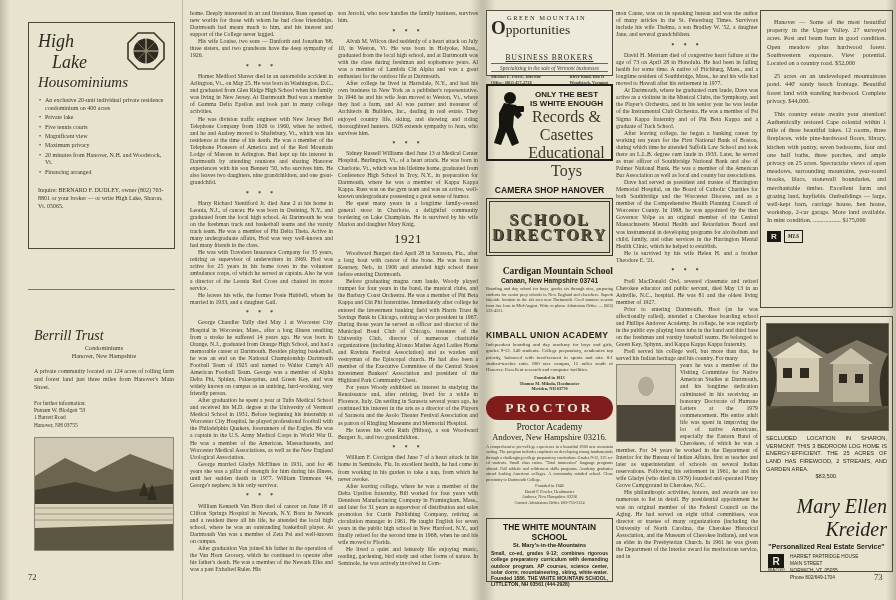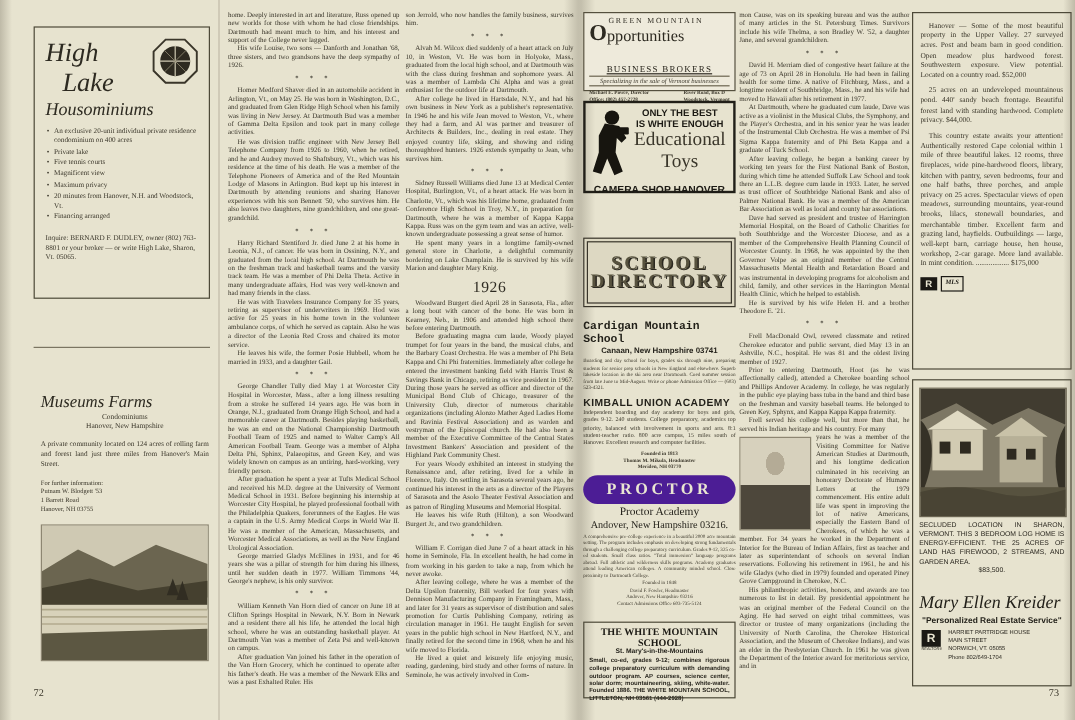--- a/index.html
+++ b/index.html
@@ -26,21 +26,21 @@
   .it-sep{text-align:center;letter-spacing:4px;font-size:5.5px;font-weight:bold;margin:3.5px 0;color:#322f26;}
   .it-h{text-align:center;font-size:13px;line-height:1.15;margin:4px 0 3px;letter-spacing:.5px;color:#2d2a21;text-indent:0;}
   .it-img{float:left;width:58px;height:76px;margin:2px 4px 1px 0;border:1px solid #8d8672;
     background:
       radial-gradient(ellipse 12px 15px at 50% 28%, #b4ab96 64%, rgba(0,0,0,0) 66%),
       linear-gradient(180deg,#d7d1bd 0 52%,#4d473b 52% 100%);}
 
   
   .adbox{position:absolute;box-sizing:border-box;}
   #highlake{left:28px;top:22px;width:147px;height:227px;border:1.5px solid #4d4938;padding:8px 9px;}
-  .hl-title{font-style:italic;font-size:22px;line-height:1.15;color:#2d2a21;}
+  .hl-title{font-style:italic;font-size:18px;line-height:1.15;color:#2d2a21;}
   .hl-lake{margin-left:14px;}
   .hl-houso{font-style:italic;font-size:15px;margin:2px 0 6px;color:#2d2a21;}
   .hl-emblem{position:absolute;right:8px;top:8px;}
   .hl-bullets{font-size:6px;line-height:1.3;}
   .it-b{position:relative;padding-left:7px;margin-bottom:1.5px;text-indent:0;text-align:left;}
   .it-b::before{content:"•";position:absolute;left:1px;top:0;}
   .hl-inquire{font-size:6px;line-height:1.35;margin-top:9px;text-align:left;}
 
   #ad-divider{position:absolute;left:28px;top:289px;width:147px;height:1px;background:#7b7562;}
 
@@ -69,59 +69,59 @@
   #camshop{top:84px;height:77px;border:2.5px solid #211f18;padding:4px;}
   .cs-top{display:flex;}
   .cs-txt{flex:1;text-align:center;}
   .cs-slogan{font-family:"Liberation Sans",sans-serif;font-weight:bold;font-size:8px;line-height:1.15;color:#1c1a14;}
   .cs-name{font-family:"Liberation Sans",sans-serif;font-weight:bold;font-size:8.6px;text-align:center;margin-top:5px;color:#1c1a14;}
 
   #schooldir{top:198px;height:58px;border:4px double #39352a;background:#ddd8c2;display:flex;flex-direction:column;justify-content:center;align-items:center;}
   .sd-line{font-weight:bold;font-size:16px;line-height:.95;letter-spacing:2px;color:#57523e;text-shadow:1.2px 1.2px 0 #2b2820;}
 
   #cardigan{top:266px;height:58px;}
-  .cg-name{font-family:Liberation Mono, monospace;font-weight:bold;font-size:9.5px;text-align:left;color:#211f18;}
+  .cg-name{font-family:Liberation Serif, serif;font-weight:bold;font-size:9.5px;text-align:right;color:#211f18;}
   .cg-loc{font-family:"Liberation Sans",sans-serif;font-weight:bold;font-size:6.6px;text-align:center;margin-top:1px;color:#211f18;}
   .cg-body{font-size:4.3px;line-height:1.3;text-align:justify;margin-top:2px;}
 
   #kimball{top:330px;height:62px;}
   .ku-name{font-family:"Liberation Sans",sans-serif;font-weight:bold;font-size:8.6px;letter-spacing:.4px;text-align:left;color:#211f18;}
   .ku-body{font-size:4.9px;line-height:1.28;text-align:justify;margin-top:2px;}
   .ku-foot{font-size:4.3px;font-weight:bold;text-align:center;line-height:1.3;margin-top:2px;}
 
   #proctor{top:396px;height:118px;}
-  .pr-pill{height:24px;border-radius:12px;background:#4c1d95;display:flex;align-items:center;justify-content:center;
+  .pr-pill{height:24px;border-radius:12px;background:#7f1d1d;display:flex;align-items:center;justify-content:center;
     color:#eae6d2;font-weight:bold;font-size:13.5px;letter-spacing:3px;}
   .pr-name{font-size:9.5px;text-align:center;margin-top:2px;color:#211f18;}
   .pr-addr{font-size:8.5px;text-align:center;color:#211f18;}
   .pr-body{font-size:4.2px;line-height:1.3;text-align:justify;margin-top:2px;}
   .pr-foot{font-size:4.2px;text-align:center;line-height:1.3;margin-top:1px;}
 
   #whitemtn{top:518px;height:64px;border:1px solid #4d4938;padding:3px 4px;}
-  .wm-name{font-family:Liberation Serif, serif;font-weight:bold;font-size:8.4px;text-align:center;color:#1c1a14;}
+  .wm-name{font-family:Liberation Sans, sans-serif;font-weight:bold;font-size:8.4px;text-align:center;color:#1c1a14;}
   .wm-sub{font-family:"Liberation Sans",sans-serif;font-weight:bold;font-size:5.6px;text-align:center;color:#1c1a14;}
   .wm-body{font-family:"Liberation Sans",sans-serif;font-weight:bold;font-size:5px;line-height:1.25;text-align:justify;margin-top:2px;color:#2b2820;}
 
   
   #realty-box{left:760px;top:10px;width:133px;height:298px;border:1.5px solid #4d4938;padding:7px 6px;}
   .cl-col{font-size:6.2px;line-height:1.32;text-align:justify;}
   .cl-col .it-p{text-indent:7px;margin-bottom:5px;}
   .gn-row{margin-top:3px;display:flex;justify-content:space-between;align-items:flex-start;}
   .gn-name{font-family:"Liberation Sans",sans-serif;font-weight:bold;font-size:7.4px;color:#1c1a14;}
   .gn-small{font-size:3.8px;line-height:1.35;color:#4b4636;}
   .logo-realtor{width:14px;height:11px;background:#1b1914;color:#eae6d2;display:flex;align-items:center;justify-content:center;
     font-family:"Liberation Sans",sans-serif;font-weight:bold;font-size:8px;}
   .logo-mls{width:17px;height:11px;border:1px solid #1b1914;display:flex;align-items:center;justify-content:center;
     font-style:italic;font-weight:bold;font-size:5.5px;color:#1b1914;margin-left:3px;}
   .gn-logos{display:flex;align-items:center;}
 
   #photo-box{left:760px;top:316px;width:133px;height:256px;border:1.5px solid #4d4938;padding:6px 5px;}
   .sec-caption{font-family:"Liberation Sans",sans-serif;font-size:5.7px;line-height:1.35;text-align:justify;margin-top:4px;color:#2b2820;}
   .sec-price{font-family:"Liberation Sans",sans-serif;font-size:5.7px;text-align:center;color:#2b2820;}
-  .mk-name{font-style:italic;font-size:15px;text-align:left;margin-top:16px;color:#211f18;}
+  .mk-name{font-style:italic;font-size:20px;text-align:right;margin-top:16px;color:#211f18;}
   .mk-tag{font-family:"Liberation Sans",sans-serif;font-weight:bold;font-size:7px;text-align:center;margin-top:2px;color:#211f18;}
   .mk-row{display:flex;margin-top:4px;align-items:flex-start;}
   .mk-logo-wrap{text-align:center;margin-right:5px;margin-left:2px;}
   .mk-logo{width:16px;height:14px;background:#1b1914;color:#eae6d2;display:flex;align-items:center;justify-content:center;
     font-family:"Liberation Sans",sans-serif;font-weight:bold;font-size:10px;}
   .mk-logo-label{font-size:3.2px;font-family:"Liberation Sans",sans-serif;color:#2b2820;}
   .mk-lines{font-family:"Liberation Sans",sans-serif;font-size:4.8px;line-height:1.45;color:#2b2820;}
 </style>
 </head>
 <body>
@@ -153,21 +153,21 @@
       <div class="it it-b">Maximum privacy</div>
       <div class="it it-b">20 minutes from Hanover, N.H. and Woodstock, Vt.</div>
       <div class="it it-b">Financing arranged</div>
     </div>
   <div class="hl-inquire">Inquire: BERNARD F. DUDLEY, owner (802) 763-8801 or your broker — or write High Lake, Sharon, Vt. 05065.</div>
 </div>
 
 <div id="ad-divider"></div>
 
 <div class="adbox" id="berrill">
-  <div class="br-title">Museums Farms</div>
+  <div class="br-title">Berrill Trust</div>
   <div class="br-sub">Condominiums</div>
   <div class="br-sub">Hanover, New Hampshire</div>
   <div class="br-body">A private community located on 124 acres of rolling farm and forest land just three miles from Hanover's Main Street.</div>
   <div class="br-info">
     <div>For further information:</div>
     <div>Putnam W. Blodgett '53</div>
     <div>1 Barrett Road</div>
     <div>Hanover, NH 03755</div>
   </div>
   <svg class="br-photo" width="138" height="112" viewBox="0 0 138 112">
@@ -202,21 +202,21 @@
     <div class="it it-p">After graduation Van joined his father in the operation of the Van Horn Grocery, which he continued to operate after his father's death. He was a member of the Newark Elks and was a past Exhalted Ruler. His</div>
   </div>
 <div class="obit-col" id="col-l2">
     <div class="it it-pc">son Jerrold, who now handles the family business, survives him.</div>
     <div class="it it-sep">* * *</div>
     <div class="it it-p">Alvah M. Wilcox died suddenly of a heart attack on July 10, in Weston, Vt. He was born in Holyoke, Mass., graduated from the local high school, and at Dartmouth was with the class during freshman and sophomore years. Al was a member of Lambda Chi Alpha and was a great enthusiast for the outdoor life at Dartmouth.</div>
     <div class="it it-p">After college he lived in Hartsdale, N.Y., and had his own business in New York as a publisher's representative. In 1946 he and his wife Jean moved to Weston, Vt., where they had a farm, and Al was partner and treasurer of Architects &amp; Builders, Inc., dealing in real estate. They enjoyed country life, skiing, and showing and riding thoroughbred hunters. 1926 extends sympathy to Jean, who survives him.</div>
     <div class="it it-sep">* * *</div>
     <div class="it it-p">Sidney Russell Williams died June 13 at Medical Center Hospital, Burlington, Vt., of a heart attack. He was born in Charlotte, Vt., which was his lifetime home, graduated from Conference High School in Troy, N.Y., in preparation for Dartmouth, where he was a member of Kappa Kappa Kappa. Russ was on the gym team and was an active, well-known undergraduate possessing a great sense of humor.</div>
     <div class="it it-p">He spent many years in a longtime family-owned general store in Charlotte, a delightful community bordering on Lake Champlain. He is survived by his wife Marion and daughter Mary Knig.</div>
-    <div class="it it-h">1926</div>
+    <div class="it it-h">1921</div>
     <div class="it it-p">Woodward Burgert died April 28 in Sarasota, Fla., after a long bout with cancer of the bone. He was born in Kearney, Neb., in 1906 and attended high school there before entering Dartmouth.</div>
     <div class="it it-p">Before graduating magna cum laude, Woody played trumpet for four years in the band, the musical clubs, and the Barbary Coast Orchestra. He was a member of Phi Beta Kappa and Chi Phi fraternities. Immediately after college he entered the investment banking field with Harris Trust &amp; Savings Bank in Chicago, retiring as vice president in 1967. During those years he served as officer and director of the Municipal Bond Club of Chicago, treasurer of the University Club, director of numerous charitable organizations (including Alonzo Mather Aged Ladies Home and Ravinia Festival Association) and as warden and vestryman of the Episcopal church. He had also been a member of the Executive Committee of the Central States Investment Bankers' Association and president of the Highland Park Community Chest.</div>
     <div class="it it-p">For years Woody exhibited an interest in studying the Renaissance and, after retiring, lived for a while in Florence, Italy. On settling in Sarasota several years ago, he continued his interest in the arts as a director of the Players of Sarasota and the Asolo Theater Festival Association and as patron of Ringling Museums and Memorial Hospital.</div>
     <div class="it it-p">He leaves his wife Ruth (Hilton), a son Woodward Burgert Jr., and two grandchildren.</div>
     <div class="it it-sep">* * *</div>
     <div class="it it-p">William F. Corrigan died June 7 of a heart attack in his home in Seminole, Fla. In excellent health, he had come in from working in his garden to take a nap, from which he never awoke.</div>
     <div class="it it-p">After leaving college, where he was a member of the Delta Upsilon fraternity, Bill worked for four years with Dennison Manufacturing Company in Framingham, Mass., and later for 31 years as supervisor of distribution and sales promotion for Curtis Publishing Company, retiring as circulation manager in 1961. He taught English for seven years in the public high school in New Hartford, N.Y., and finally retired for the second time in 1968, when he and his wife moved to Florida.</div>
     <div class="it it-p">He lived a quiet and leisurely life enjoying music, reading, gardening, bird study and other forms of nature. In Seminole, he was actively involved in Com-</div>
   </div>
 
@@ -244,20 +244,21 @@
   <div class="cs-top">
     <svg width="34" height="58" viewBox="0 0 34 58">
       <circle cx="18" cy="8" r="6" fill="#17150f"></circle>
       <path d="M12 13 l12 2 l6 10 -4 4 -4 -4 -1 12 6 16 -7 3 -6 -14 -5 13 -7 -2 5 -16 0 -14 z" fill="#17150f"></path>
       <rect x="23" y="16" width="9" height="6" rx="1" fill="#17150f"></rect>
     </svg>
     <div class="cs-txt">
       <div class="cs-slogan">ONLY THE BEST</div>
       <div class="cs-slogan">IS WHITE ENOUGH</div>
       <div>
+          <div class="it it-i">Records &amp; Casettes</div>
           <div class="it it-i">Educational Toys</div>
         </div>
     </div>
   </div>
   <div class="cs-name">CAMERA SHOP HANOVER</div>
 </div>
 
 <div class="adbox rads" id="schooldir">
   <div class="sd-line">SCHOOL</div>
   <div class="sd-line">DIRECTORY</div>

